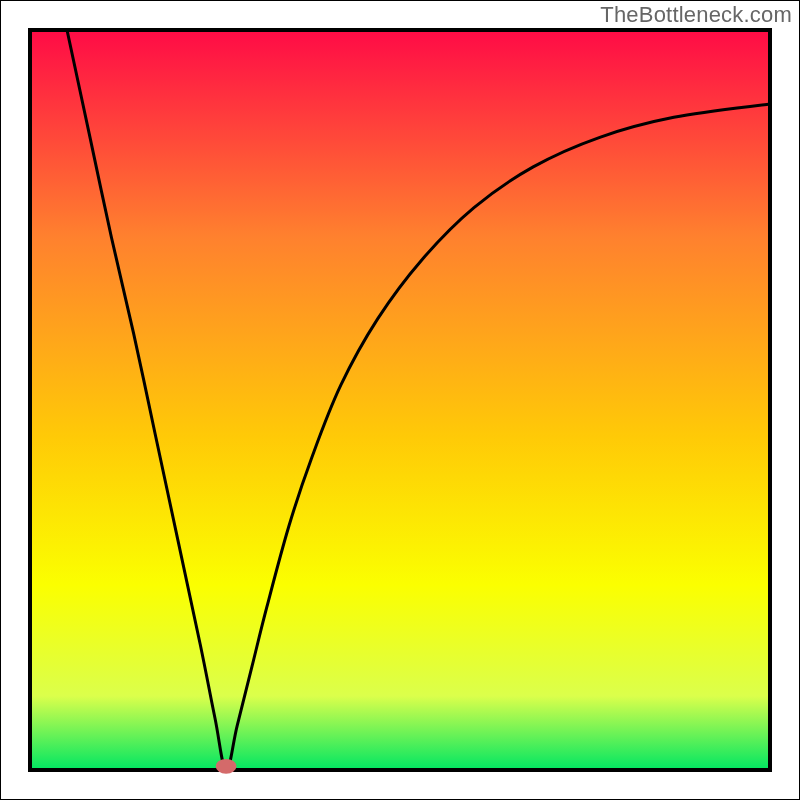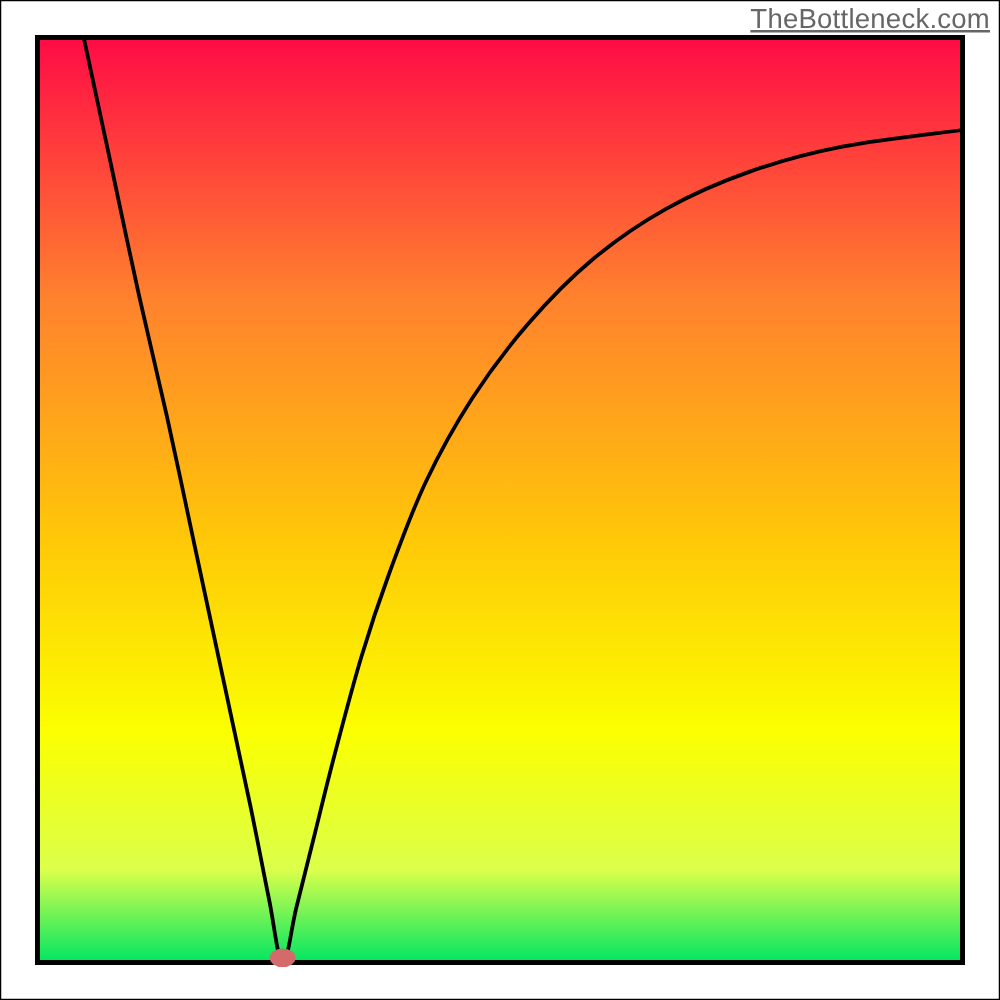--- a/index.html
+++ b/index.html
@@ -20,21 +20,20 @@
     display: block;
   }
   .attribution {
     position: absolute;
     top: 2px;
     right: 8px;
     font-size: 22px;
     color: #666;
     font-family: Arial, Helvetica, sans-serif;
     letter-spacing: 0.2px;
-    text-decoration: underline;
   }
 </style>
 </head>
 <body>
 
 <div class="stage">
   <svg id="chart-svg" width="800" height="800" viewBox="0 0 800 800">
       <defs>
         <linearGradient id="bg-grad" x1="0" y1="0" x2="0" y2="1">
           <stop offset="0%" stop-color="#ff0b46"></stop>

